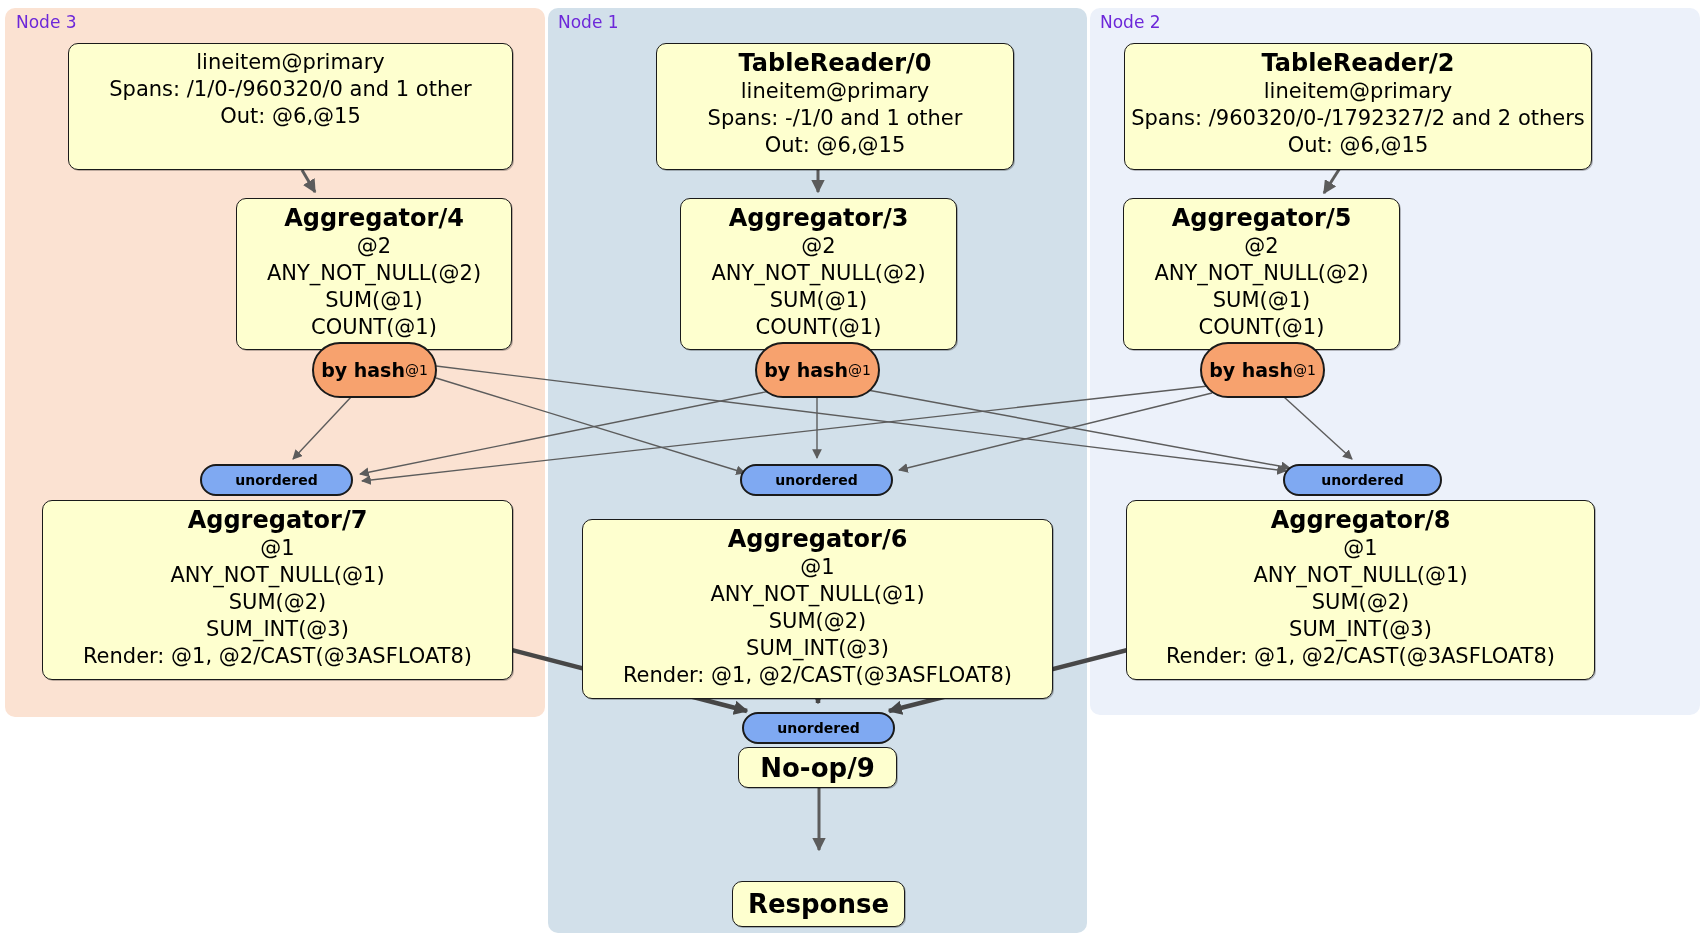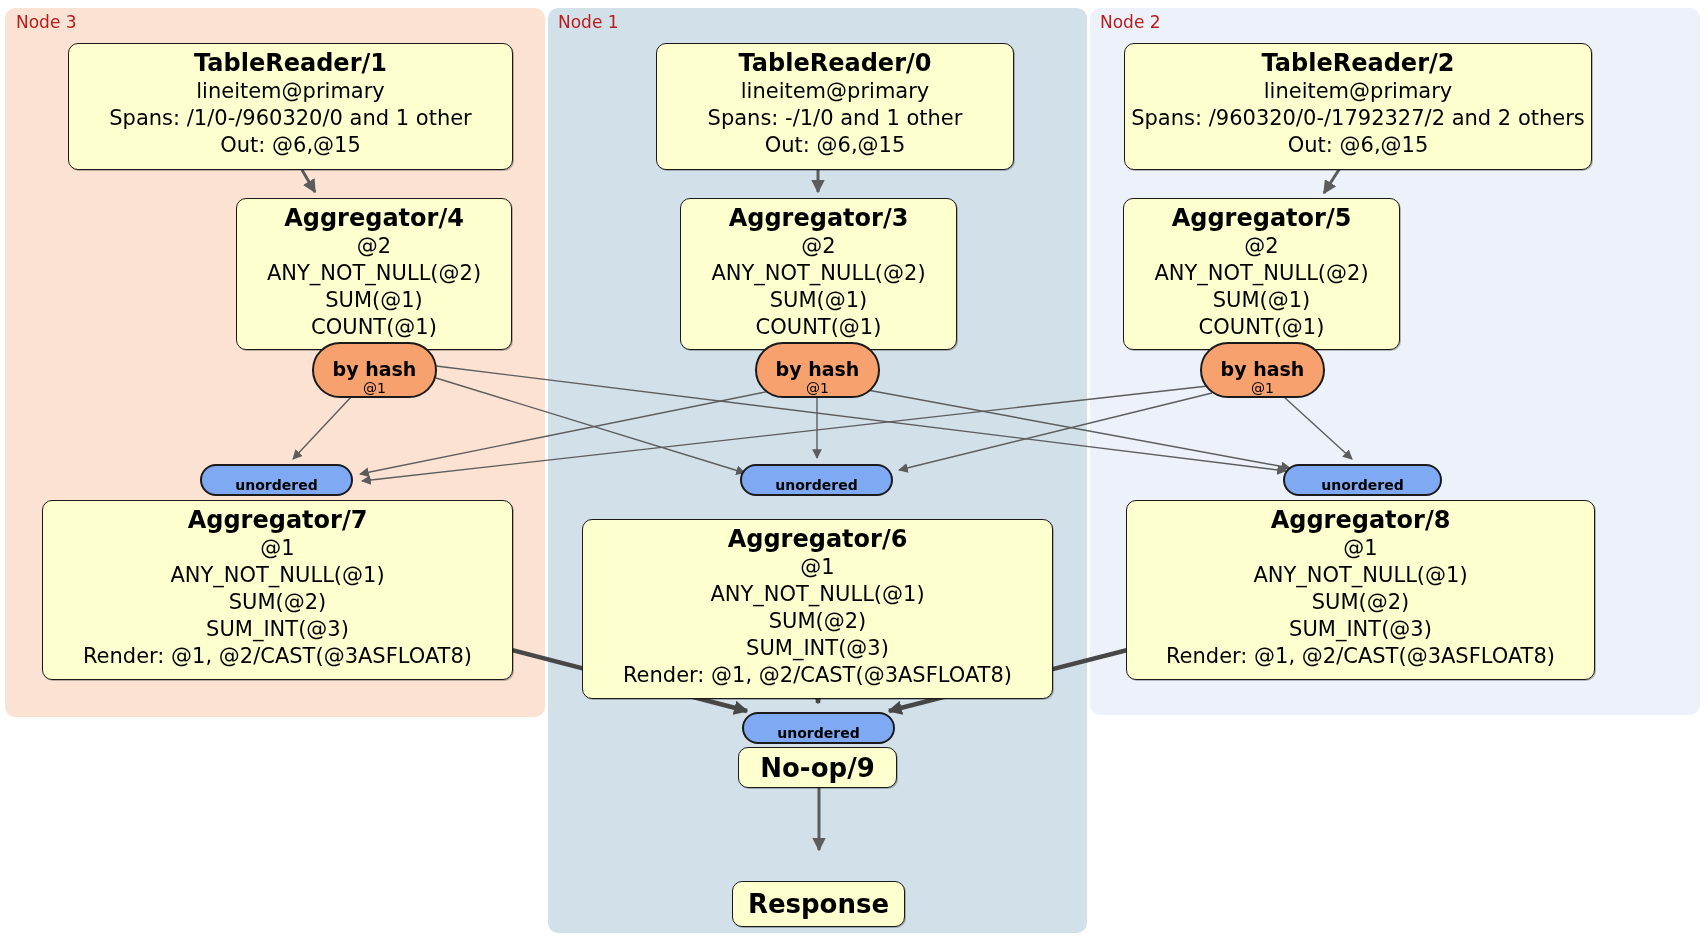--- a/index.html
+++ b/index.html
@@ -4,32 +4,32 @@
 <style>
   :root{
     --panel-node3:#fbe2d2; --panel-node1:#d2e0ea; --panel-node2:#ecf1fa;
     --box-fill:#feffcf; --router-fill:#f7a26e; --sync-fill:#7fa9f2;
     --border:#1a1a1a; --edge:#5c5c5c; --edge-dark:#474747; --text:#000000;
   }
   html,body{margin:0;padding:0;background:#ffffff;}
   body{font-family:"DejaVu Sans","Liberation Sans",sans-serif;color:var(--text);}
   .stage{position:relative;width:1708px;height:940px;overflow:hidden;background:#ffffff;}
   .panel{position:absolute;border-radius:10px;}
-  .panel-label{position:absolute;font-size:17px;color:#b91c1c;}
+  .panel-label{position:absolute;font-size:17px;color:#6d28d9;}
   .edges{position:absolute;left:0;top:0;}
   .pbox{position:absolute;background:var(--box-fill);border:1.6px solid var(--border);
         border-radius:10px;text-align:center;box-sizing:border-box;padding-top:5px;
         box-shadow:1px 1px 0 rgba(0,0,0,0.25);}
   .pbox .t{font-weight:bold;font-size:24px;line-height:29px;}
   .pbox .l{font-size:21px;line-height:27px;white-space:nowrap;}
   .oneline{display:flex;align-items:center;justify-content:center;padding-top:0;}
   .oneline .t{font-size:26px;line-height:26px;}
   .oval{position:absolute;border:2px solid var(--border);border-radius:30px;
-        box-sizing:border-box;display:flex;flex-direction:column;align-items:center;
-        justify-content:flex-end;text-align:center;}
+        box-sizing:border-box;display:flex;flex-direction:row;align-items:center;
+        justify-content:center;text-align:center;}
   .router{background:var(--router-fill);}
   .router .rl{font-weight:bold;font-size:19px;line-height:21px;}
   .router .rs{font-size:14px;line-height:16px;}
   .sync{background:var(--sync-fill);}
   .sync .sl{font-weight:bold;font-size:14px;line-height:18px;}
   line.thin{stroke:var(--edge);stroke-width:1.4;}
   line.mid{stroke:var(--edge);stroke-width:3;}
   line.thick{stroke:var(--edge-dark);stroke-width:4.5;}
 </style>
 </head>
@@ -71,21 +71,20 @@
         <line x1="1212" y1="393" x2="899" y2="470" class="thin" marker-end="url(#m-thin)"></line>
         <line x1="1284" y1="397" x2="1352" y2="459" class="thin" marker-end="url(#m-thin)"></line>
         <line x1="450" y1="634" x2="747" y2="711" class="thick" marker-end="url(#m-thick)"></line>
         <line x1="818" y1="682" x2="818" y2="703" class="thick" marker-end="url(#m-thick)"></line>
         <line x1="1190" y1="634" x2="889" y2="711" class="thick" marker-end="url(#m-thick)"></line>
         <line x1="819" y1="788" x2="819" y2="850" class="mid" marker-end="url(#m-mid)"></line>
       </g>
   </svg>
 
   <div class="pbox" style="left:68px;top:43px;width:445px;height:127px;">
-    <div class="t">TableReader/1</div>
     <div class="l">lineitem@primary</div>
     <div class="l">Spans: /1/0-/960320/0 and 1 other</div>
     <div class="l">Out: @6,@15</div>
   </div>
   <div class="pbox" style="left:656px;top:43px;width:358px;height:127px;">
     <div class="t">TableReader/0</div>
     <div class="l">lineitem@primary</div>
     <div class="l">Spans: -/1/0 and 1 other</div>
     <div class="l">Out: @6,@15</div>
   </div>

